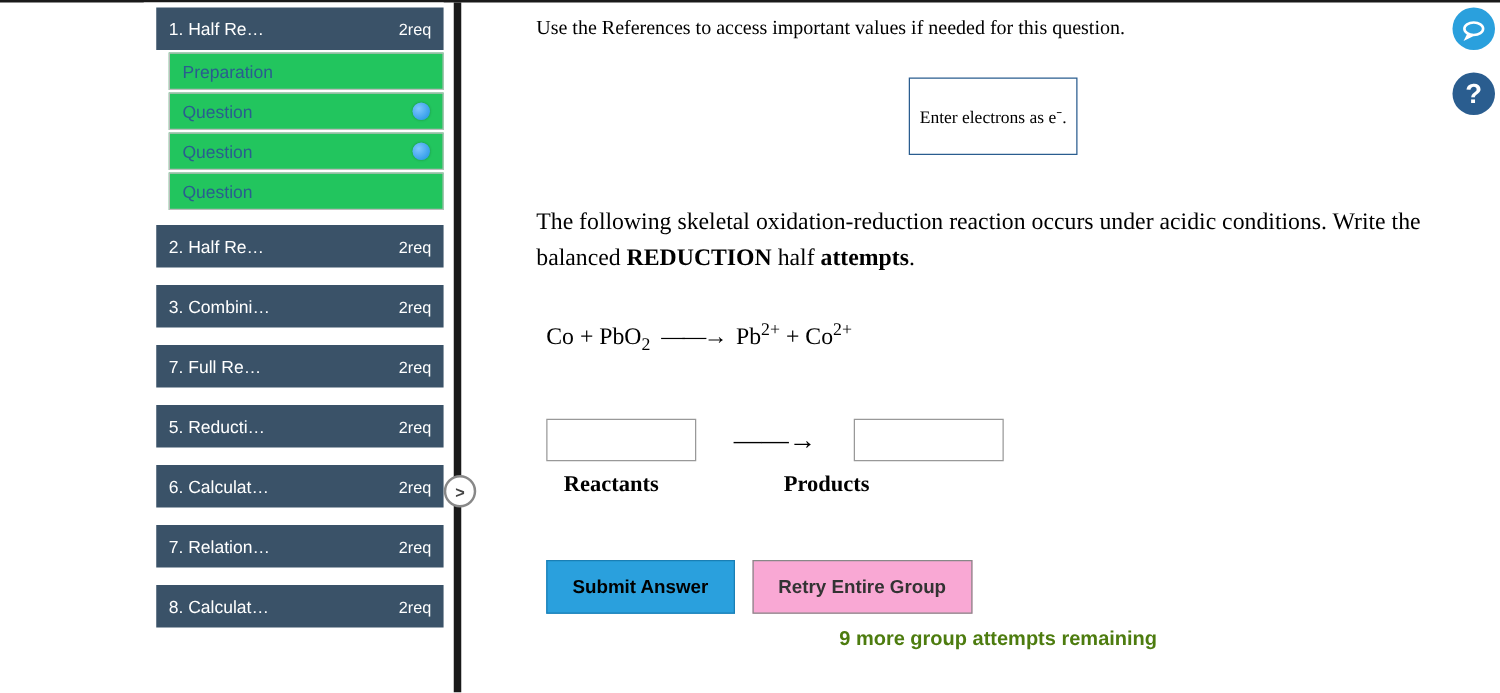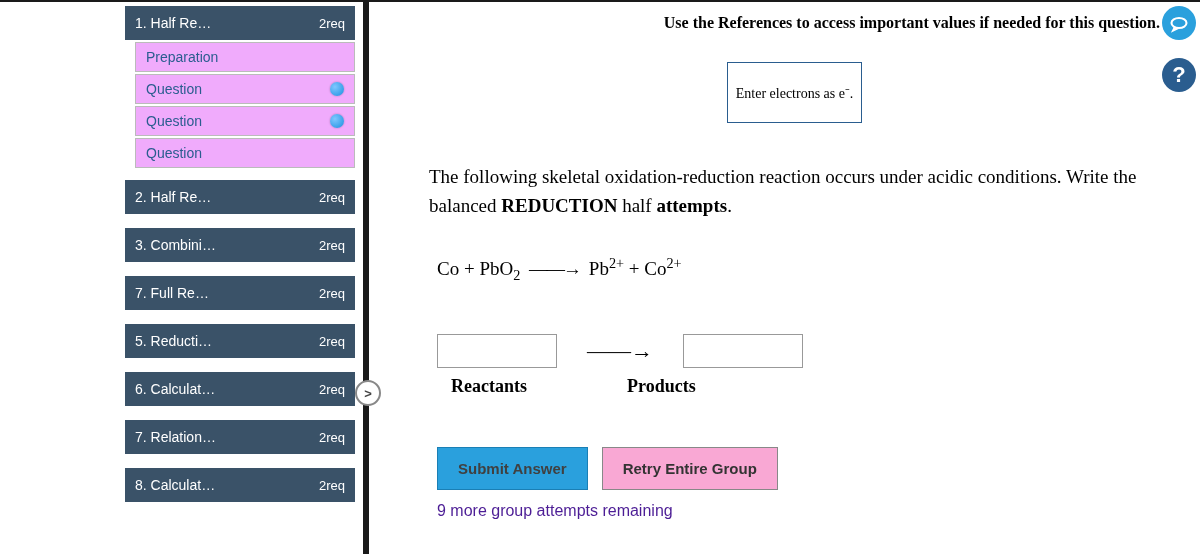--- a/index.html
+++ b/index.html
@@ -32,21 +32,21 @@
       display: flex;
       justify-content: space-between;
       align-items: center;
       font-size: 14px;
       cursor: pointer;
       height: 34px;
     }
     .nav-item .label { white-space: nowrap; overflow: hidden; text-overflow: ellipsis; max-width: 130px;}
     .nav-item .req { font-size: 13px; }
     .sub-item {
-      background: #f0abfc;
+      background: #22c55e;
       color: #2a5d8f;
       border: 1px solid #bbb;
       padding: 6px 10px;
       margin: 2px 0 2px 10px;
       font-size: 14px;
       cursor: pointer;
       display: flex;
       justify-content: space-between;
       align-items: center;
       height: 30px;
@@ -61,23 +61,23 @@
       position: relative;
       border-left: 6px solid #1a1a1a;
       margin-left: 8px;
     }
     .content {
       padding: 8px 40px 20px 60px;
       height: 100%;
       overflow-y: auto;
     }
     .refs-text {
-      text-align: right;
-      font-family: Georgia, 'Times New Roman', serif;
-      font-weight: bold;
+      text-align: left;
+      font-family: Georgia, 'Times New Roman', serif;
+      font-weight: normal;
       font-size: 16px;
       margin-bottom: 30px;
       margin-top: 4px;
     }
     .hint-box {
       display: block;
       margin: 0 auto 40px auto;
       width: fit-content;
       border: 1px solid #2a5d8f;
       padding: 20px 8px;
@@ -132,33 +132,34 @@
     .btn {
       padding: 12px 20px;
       font-size: 15px;
       font-weight: bold;
       border: 1px solid #888;
       cursor: pointer;
       font-family: Arial, sans-serif;
     }
     .btn-primary {
       background: #2aa0dd;
-      color: #404040;
+      color: #000000;
       border-color: #1a7fb5;
     }
     .btn-secondary {
       background: #f9a8d4;
       color: #333;
     }
     .attempts {
-      color: #4c1d95;
+      color: #4d7c0f;
       font-size: 16px;
-      font-weight: normal;
+      font-weight: bold;
       margin-top: 12px;
       margin-left: 8px;
+      text-align: center;
     }
     .collapse-toggle {
       position: absolute;
       left: -14px;
       top: 378px;
       width: 26px;
       height: 26px;
       border-radius: 50%;
       background: #fff;
       border: 2px solid #888;

